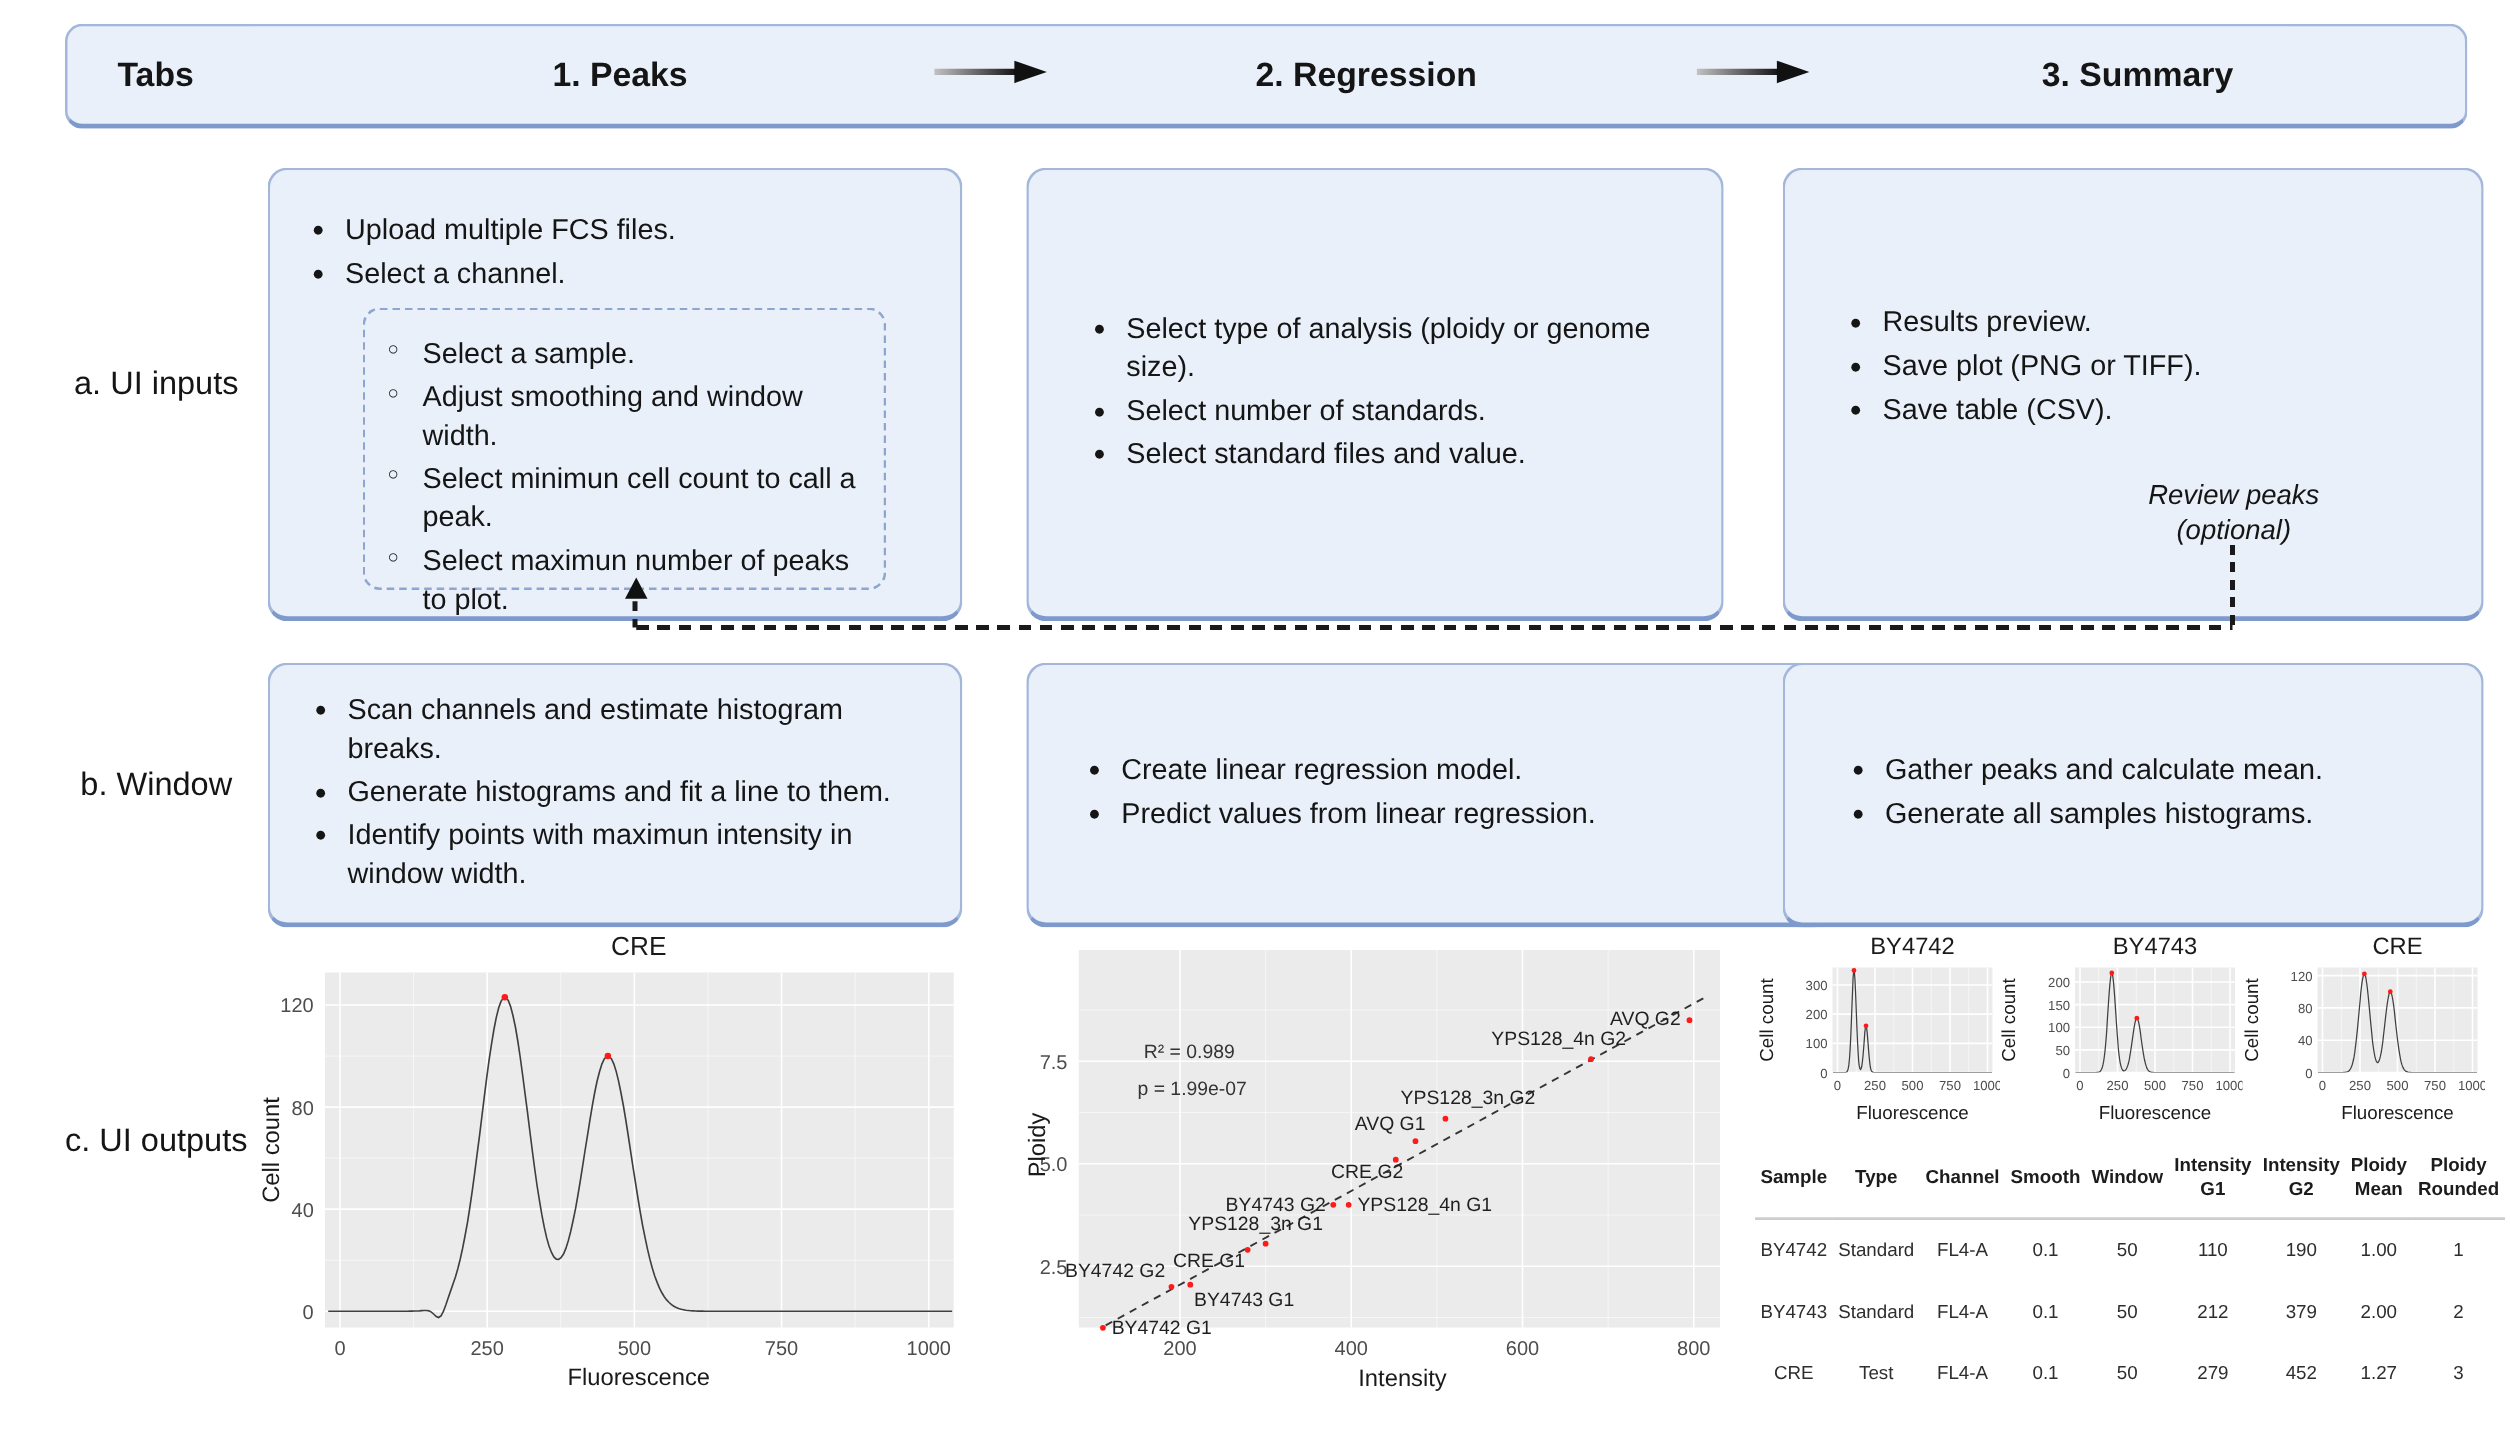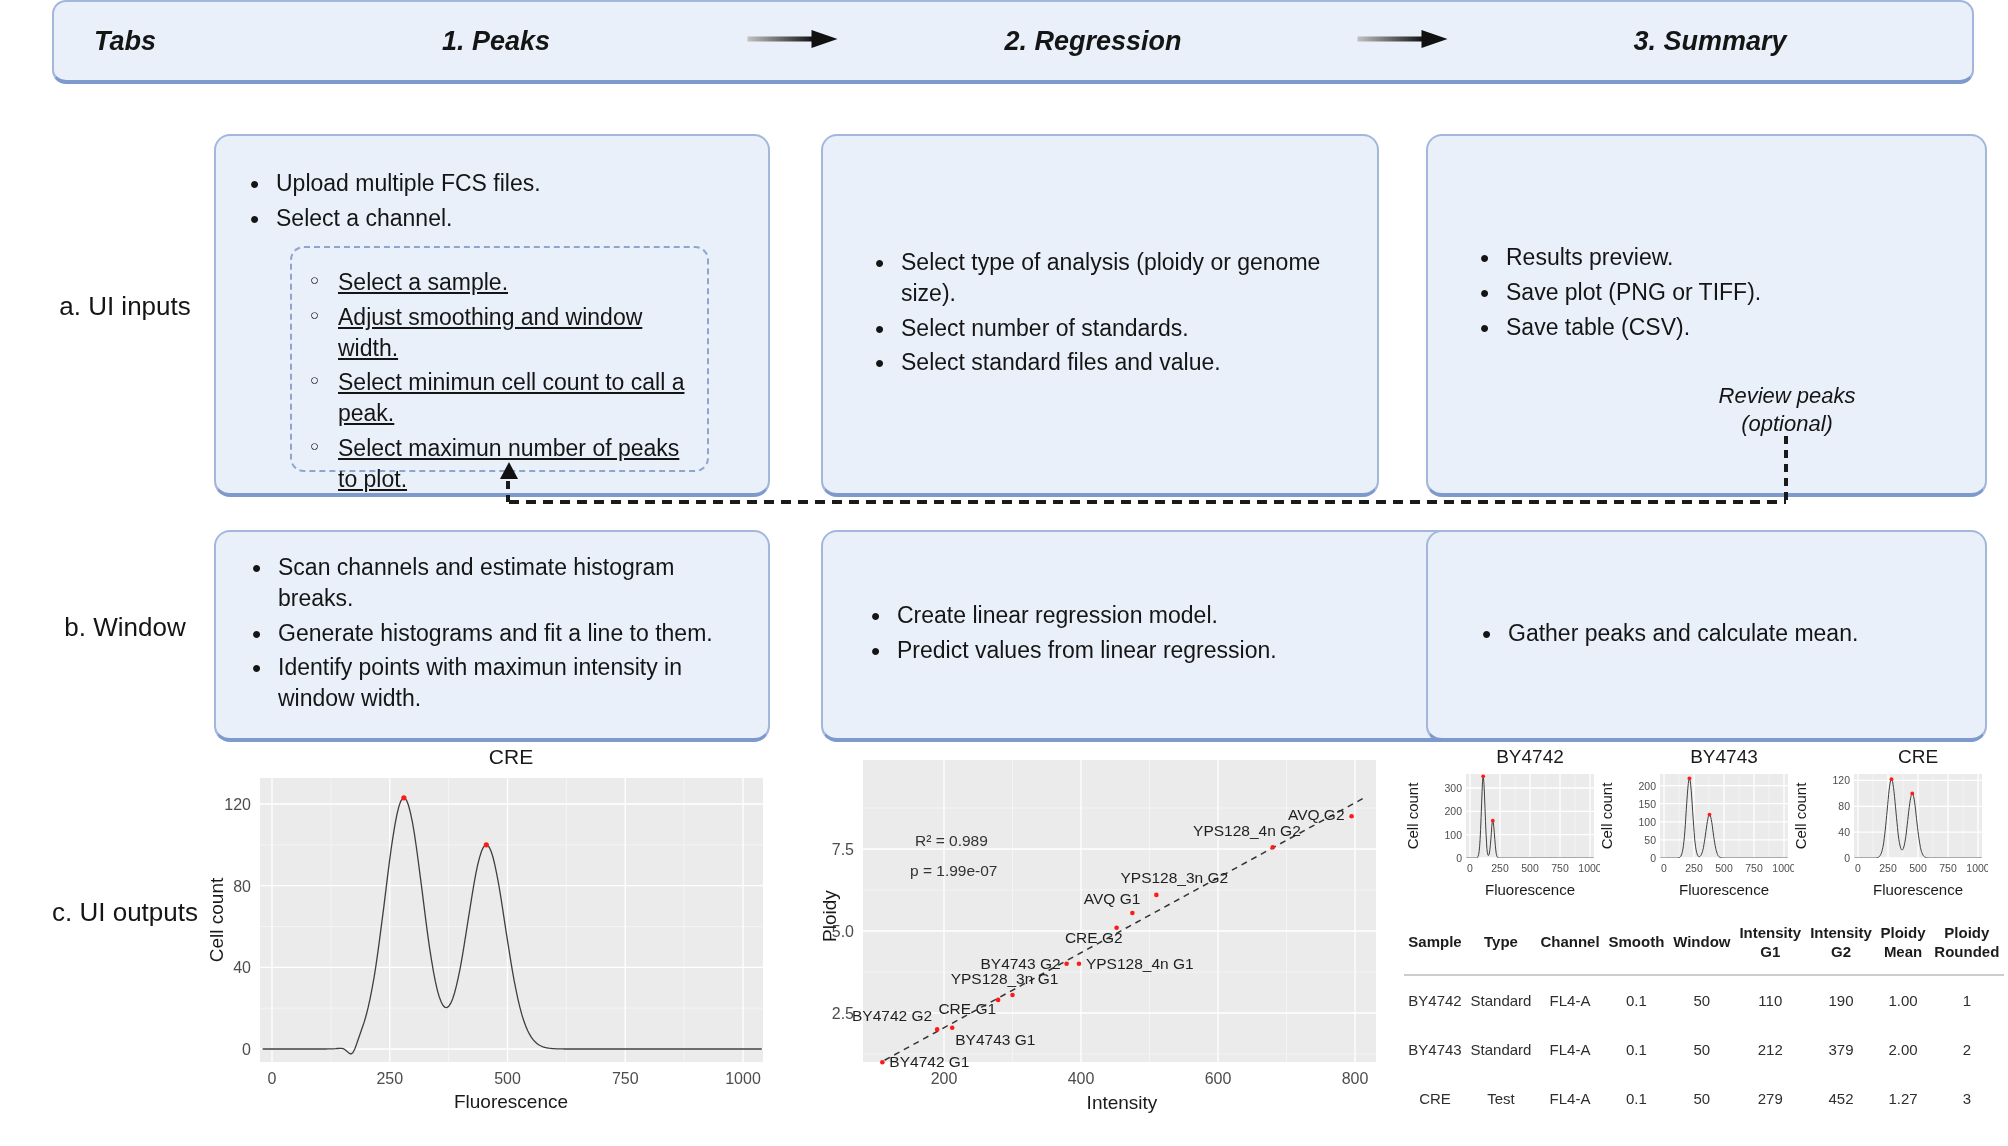--- a/index.html
+++ b/index.html
@@ -1,22 +1,22 @@
 <!DOCTYPE html>
 <html style="--box-fill: #e9f0fa; --box-border: #a3b7db; --box-border-bottom: #7e99cc; --dash-border: #8ea6cf; --conn: #1a1a1a;"><head>
 <meta charset="utf-8">
 <style>
   html,body{margin:0;padding:0;background:#ffffff;}
   .page{position:relative;width:2008px;height:1146px;background:#ffffff;
         font-family:"Liberation Sans",sans-serif;color:#151515;overflow:hidden;}
 
   
-  .hbar{position:absolute;left:52px;top:0;width:1918px;height:78px;
+  .hbar{position:absolute;left:52px;top:19px;width:1918px;height:78px;
         background:var(--box-fill,#e9f0fa);border:2px solid var(--box-border,#a3b7db);
-        border-bottom:4px solid var(--box-border-bottom,#7e99cc);border-radius:14px;font-style:italic;}
+        border-bottom:4px solid var(--box-border-bottom,#7e99cc);border-radius:14px;}
   .hbar .hitem{position:absolute;top:50%;transform:translateY(-50%);
         font-size:27px;font-weight:700;white-space:nowrap;}
   .hbar .hcenter{transform:translate(-50%,-50%);}
   .harrow{position:absolute;top:50%;transform:translate(-50%,-50%);}
 
   
   .rowlab{position:absolute;left:20px;width:210px;text-align:center;
           font-size:26px;font-weight:400;}
 
   
@@ -26,21 +26,21 @@
        border-radius:16px;box-sizing:border-box;}
   .box.flexc{display:flex;flex-direction:column;justify-content:center;}
 
   ul.blist{margin:15px;padding:0;font-size:23px;line-height:1.34;}
   ul.blist li{list-style:none;position:relative;padding-left:34px;margin:0 0 4px 0;}
   ul.solid li::before{content:"\2022";position:absolute;left:8px;top:-1px;font-size:26px;}
   ul.hollow li::before{content:"\25CB";position:absolute;left:6px;top:3px;font-size:15px;}
 
   .subbox{position:absolute;left:74px;top:110px;width:419px;height:226px;
           border:2.5px dashed var(--dash-border,#8ea6cf);border-radius:14px;box-sizing:border-box;}
-  .subbox ul{margin:19px 0 0 12px;width:382px;text-decoration:underline;}
+  .subbox ul{margin:19px 0 0 12px;width:382px;}
 
   .review-note{position:absolute;left:1656px;top:382px;width:262px;text-align:center;
                font-style:italic;font-size:22px;line-height:1.25;}
 
   
   .dash-h{position:absolute;left:509px;top:500px;width:1277px;height:4px;
           background:repeating-linear-gradient(90deg,var(--conn,#1a1a1a) 0 10px,transparent 10px 17px);}
   .dash-v1{position:absolute;left:506px;top:481px;width:4px;height:21px;
           background:repeating-linear-gradient(180deg,var(--conn,#1a1a1a) 0 8px,transparent 8px 14px);}
   .dash-v2{position:absolute;left:1784px;top:436px;width:4px;height:66px;
@@ -149,20 +149,21 @@
   </div>
   <div class="box flexc" style="left:821px;top:530px;width:645px;height:212px">
     <ul class="blist solid" style="margin-left:40px;width:495px">
         <li>Create linear regression model.</li>
         <li>Predict values from linear regression.</li>
       </ul>
   </div>
   <div class="box flexc" style="left:1426px;top:530px;width:561px;height:212px">
     <ul class="blist solid" style="margin-left:46px;width:490px">
         <li>Gather peaks and calculate mean.</li>
+        <li>Generate all samples histograms.</li>
       </ul>
   </div>
 
   <svg id="chart-big" class="chartpos" style="left:205px;top:744px" width="585" height="370" viewBox="0 0 585 370">
       <text x="306" y="20" font-size="21" text-anchor="middle" fill="#1a1a1a" font-family="&quot;Liberation Sans&quot;,sans-serif">CRE</text>
       <rect x="55" y="34" width="503" height="284" fill="#ebebeb"></rect>
       <clipPath id="clipBig">
         <rect x="55" y="34" width="503" height="284"></rect>
       </clipPath>
       <line x1="125.875" x2="125.875" y1="34" y2="318" stroke="#ffffff" stroke-width="0.7" stroke-opacity="0.65"></line>

